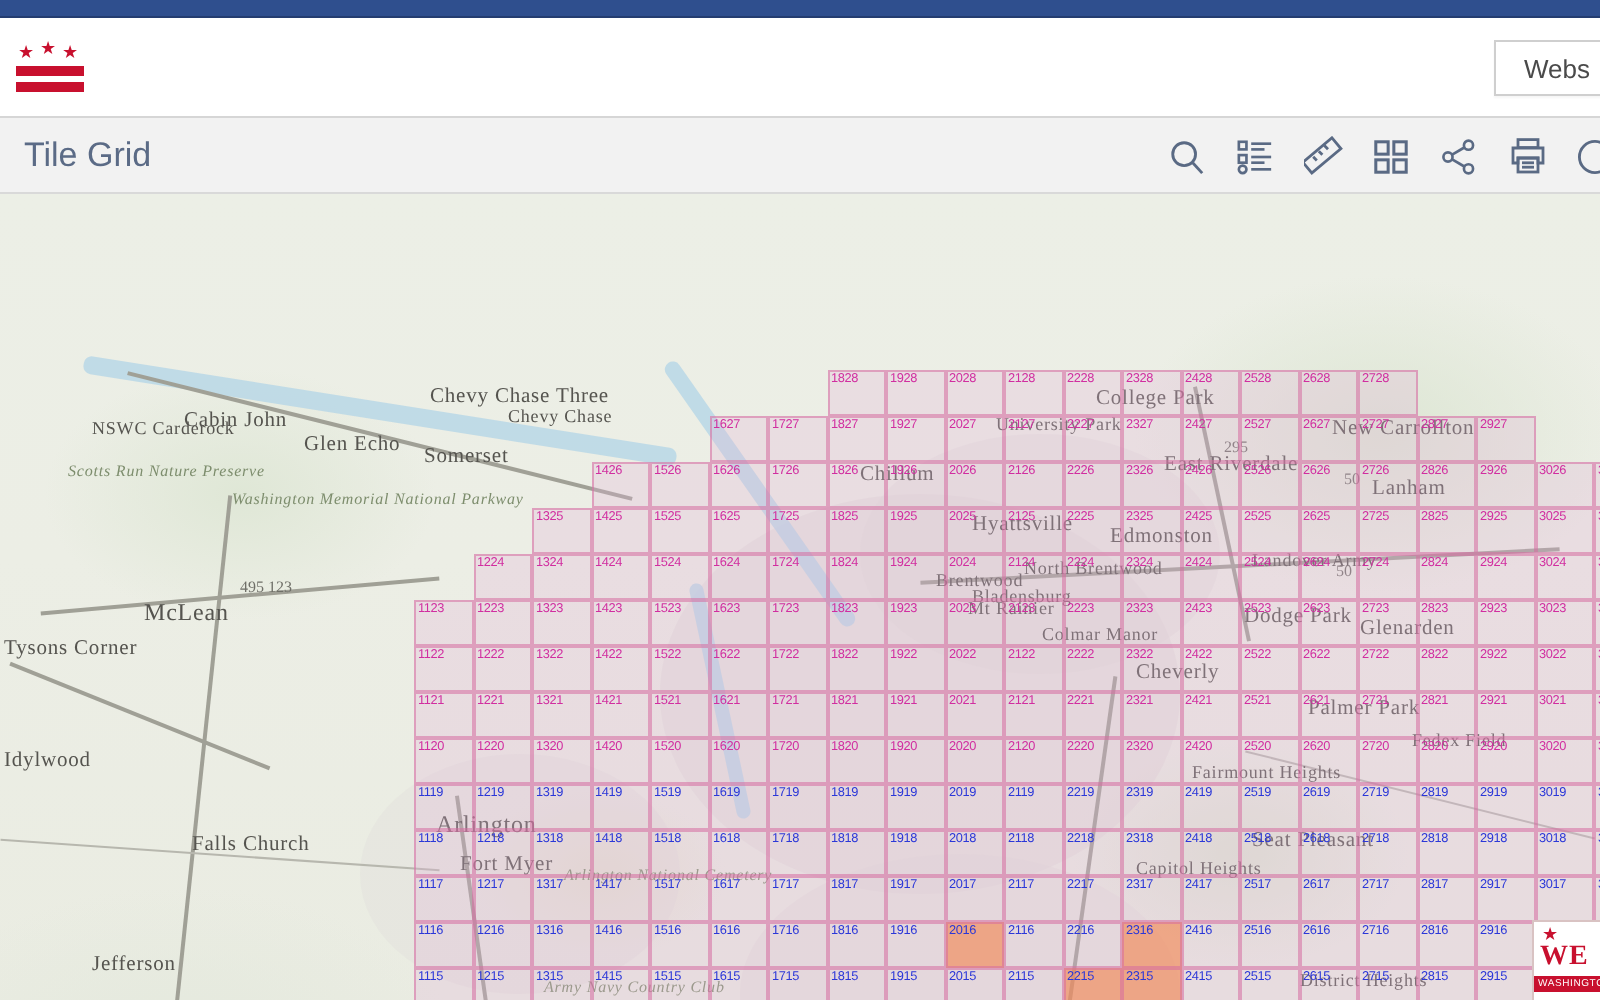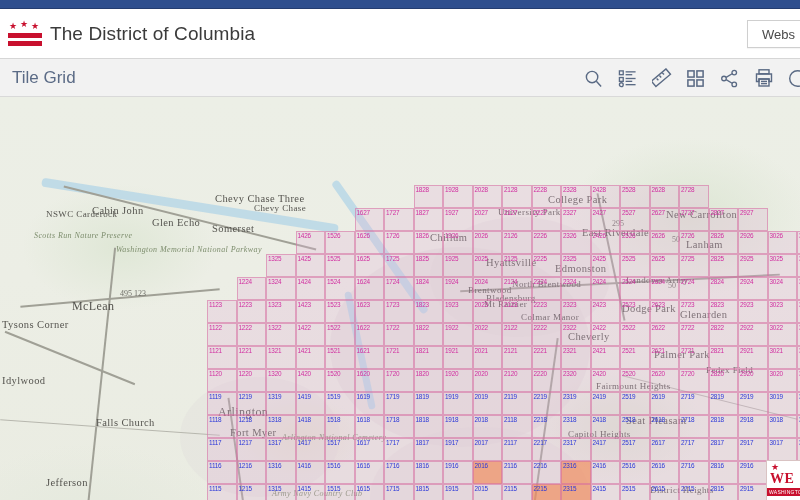--- a/index.html
+++ b/index.html
@@ -174,21 +174,20 @@
 <div id="top-strip"></div>
 
 <div id="app-header">
   <div id="dc-flag">
     <span class="flag-star" style="left:1px;">★</span>
     <span class="flag-star" style="left:12px;top:-1px;">★</span>
     <span class="flag-star" style="left:23px;">★</span>
     <div class="flag-bar" style="top:12px;"></div>
     <div class="flag-bar" style="top:20px;"></div>
   </div>
-  <div id="app-title">The District of Columbia</div>
   <div id="header-right">
     <div id="website-button">Webs</div>
   </div>
 </div>
 
 <div id="toolbar">
   <div id="map-title">Tile Grid</div>
   <div id="tool-icons">
     <div class="tool-icon">
       <svg width="19" height="19" viewBox="0 0 20 20" fill="none" stroke="currentColor" stroke-width="1.5">

